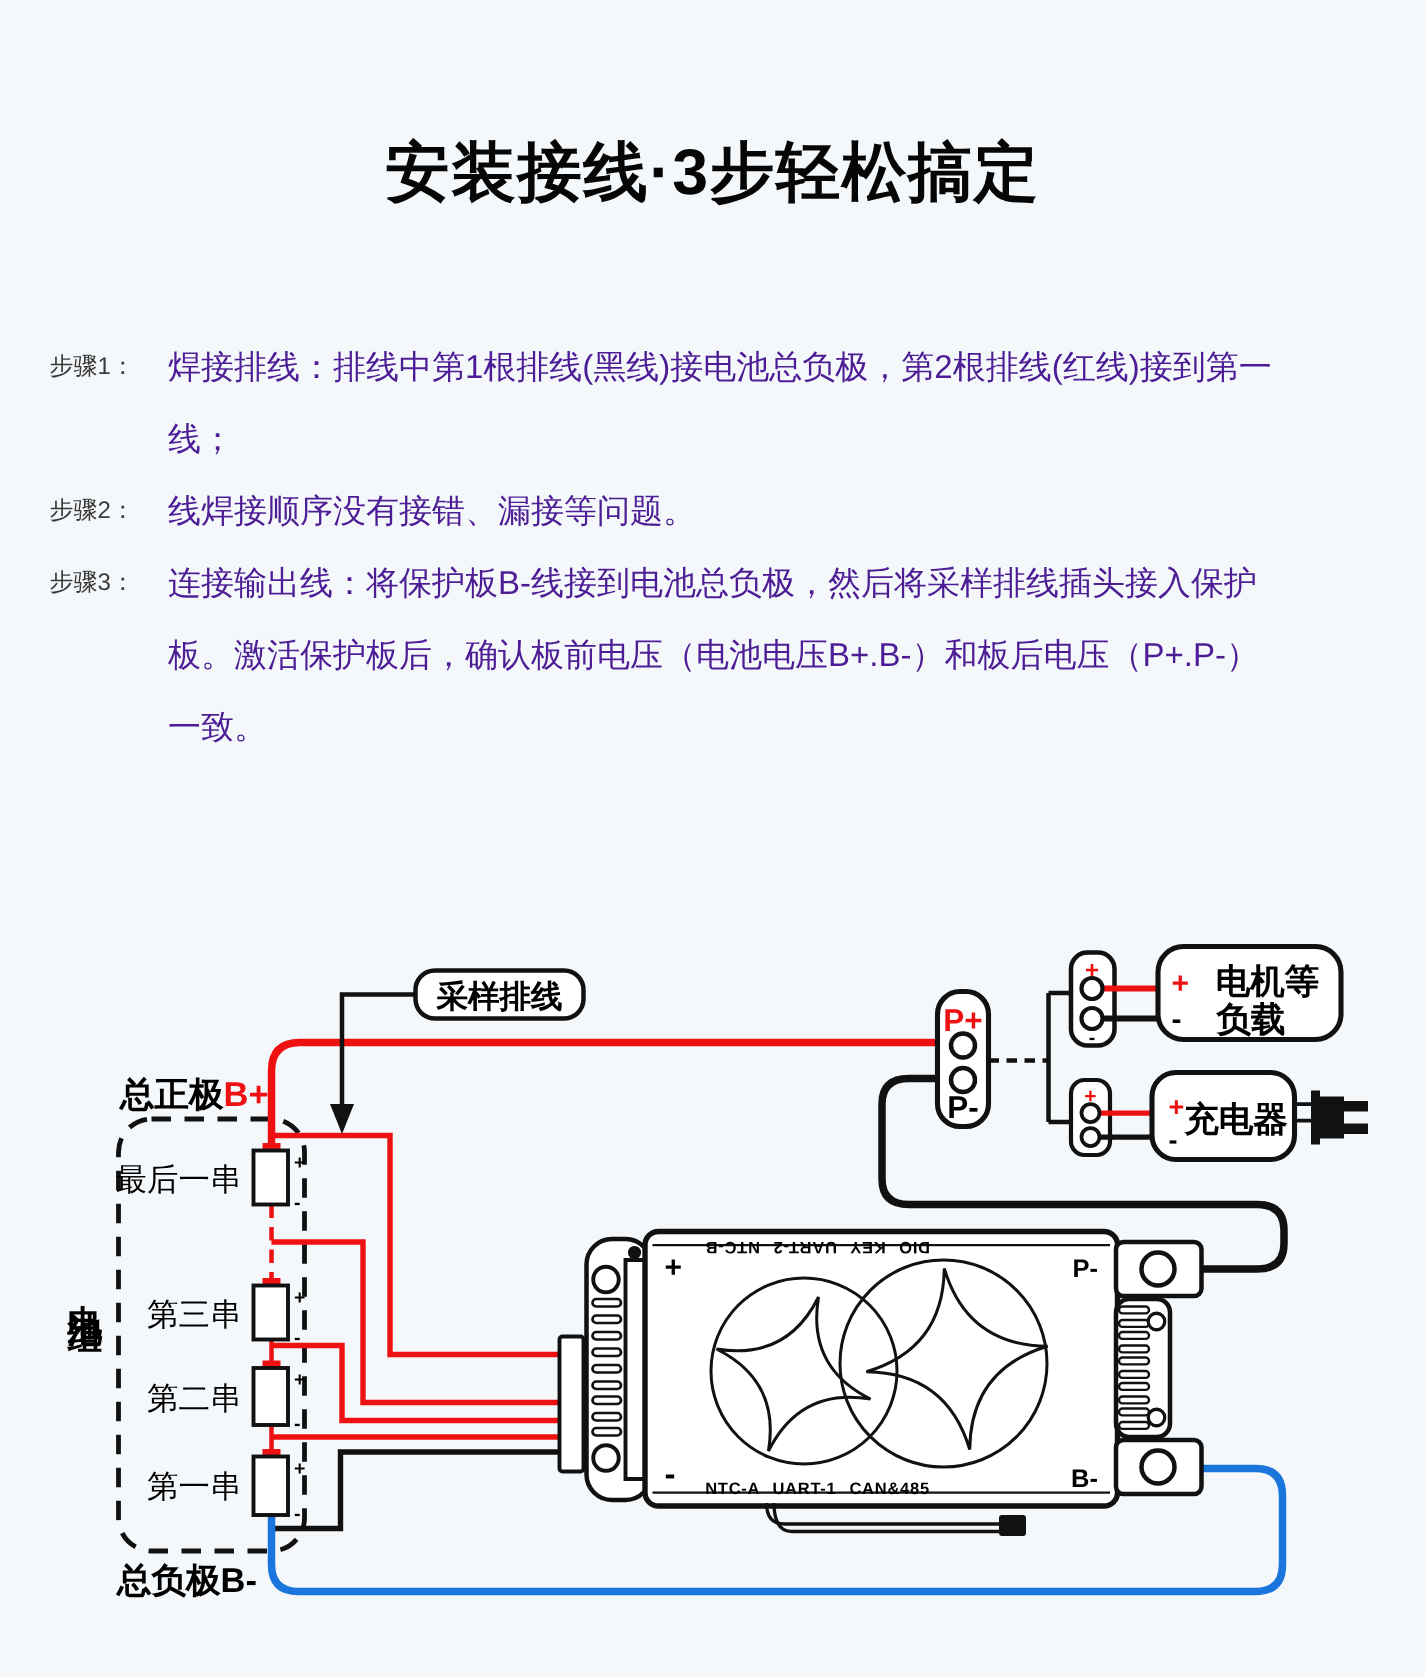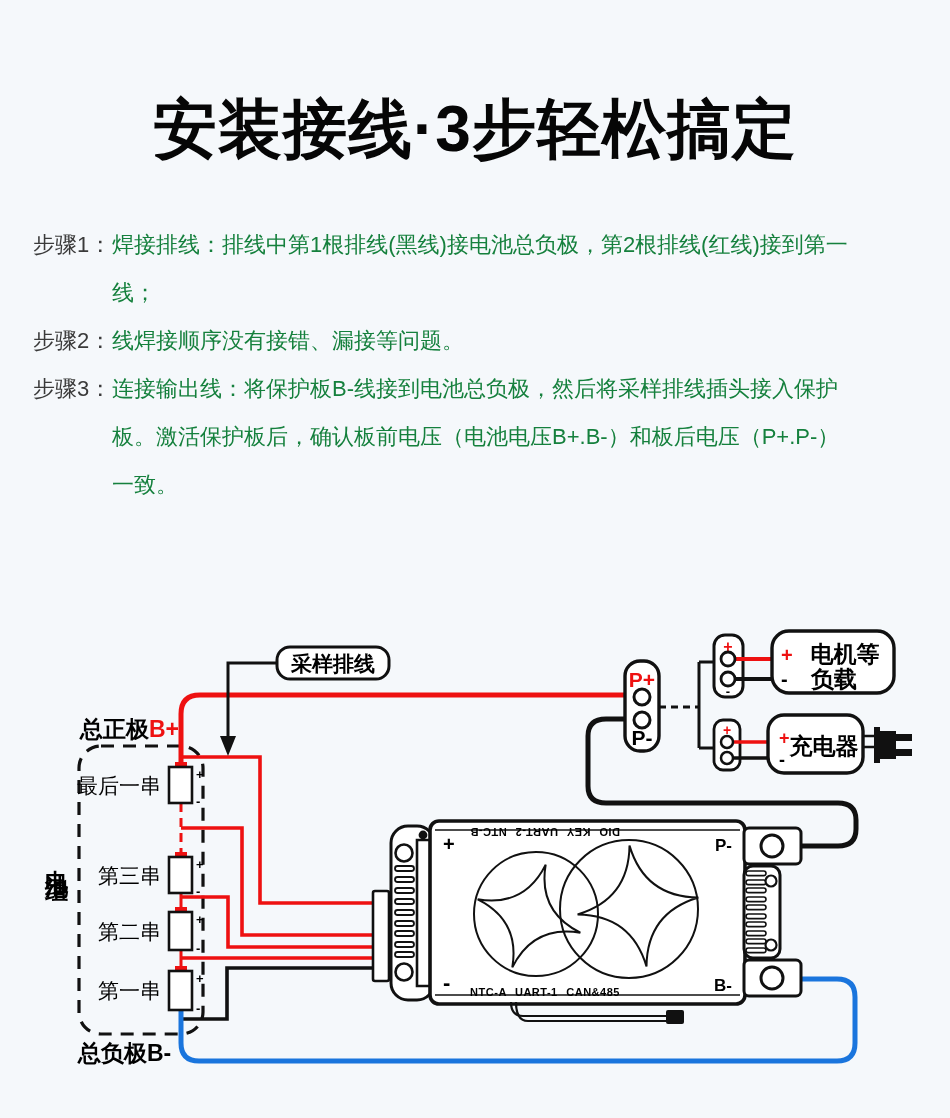--- a/index.html
+++ b/index.html
@@ -8,31 +8,31 @@
     background:#f5f8fb;
     font-family:"Liberation Sans", sans-serif;
     color:#111;
     position:relative;
     overflow:hidden;
   }
   .canvas{position:absolute;left:0;top:0;width:950px;height:1118px;}
   .title{
     position:absolute;left:0;top:86px;width:950px;
     text-align:center;
-    font-size:64px;font-weight:900;letter-spacing:1px;
+    font-size:43px;font-weight:900;letter-spacing:1px;
     color:#060606;
   }
   .steps{position:absolute;left:33px;top:221px;width:892px;}
   .step{display:flex;align-items:flex-start;}
   .step-label{
     flex:0 0 79px;
-    font-size:22px;line-height:48px;color:#3a3a3a;white-space:nowrap;
+    font-size:16px;line-height:48px;color:#3a3a3a;white-space:nowrap;
   }
   .step-lines{flex:1;}
-  .step-line{font-size:22px;line-height:48px;color:#15803d;white-space:nowrap;}
+  .step-line{font-size:22px;line-height:48px;color:#4c1d95;white-space:nowrap;}
   .pack-vertical{
     position:absolute;left:42px;top:851px;
     writing-mode:vertical-rl;text-orientation:upright;
     font-size:23px;font-weight:700;letter-spacing:5px;color:#000;
   }
   svg{position:absolute;left:0;top:0;}
   svg text{font-family:"Liberation Sans", sans-serif;}
 </style>
 </head>
 <body>

